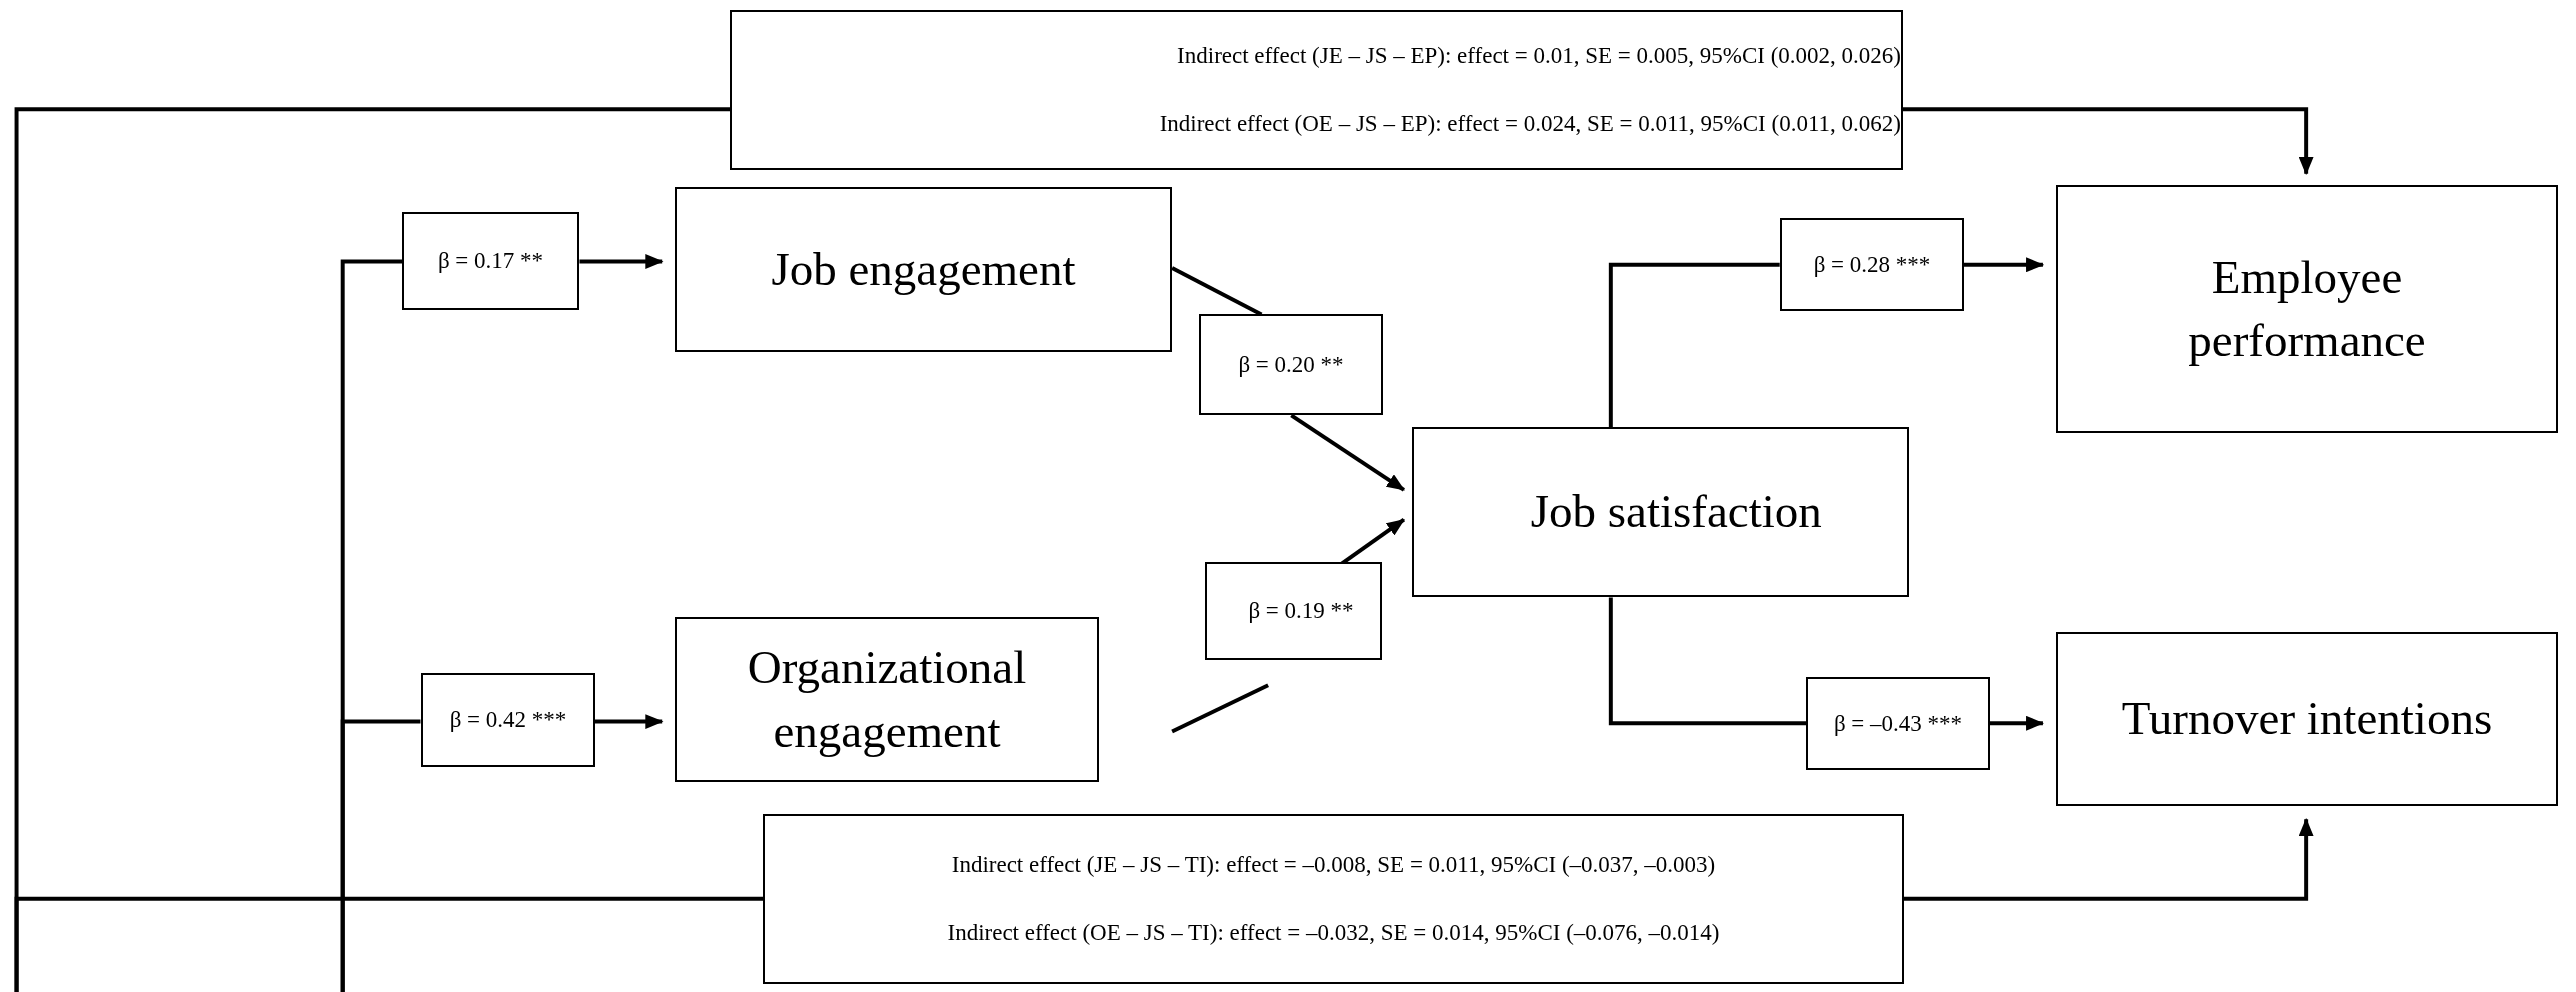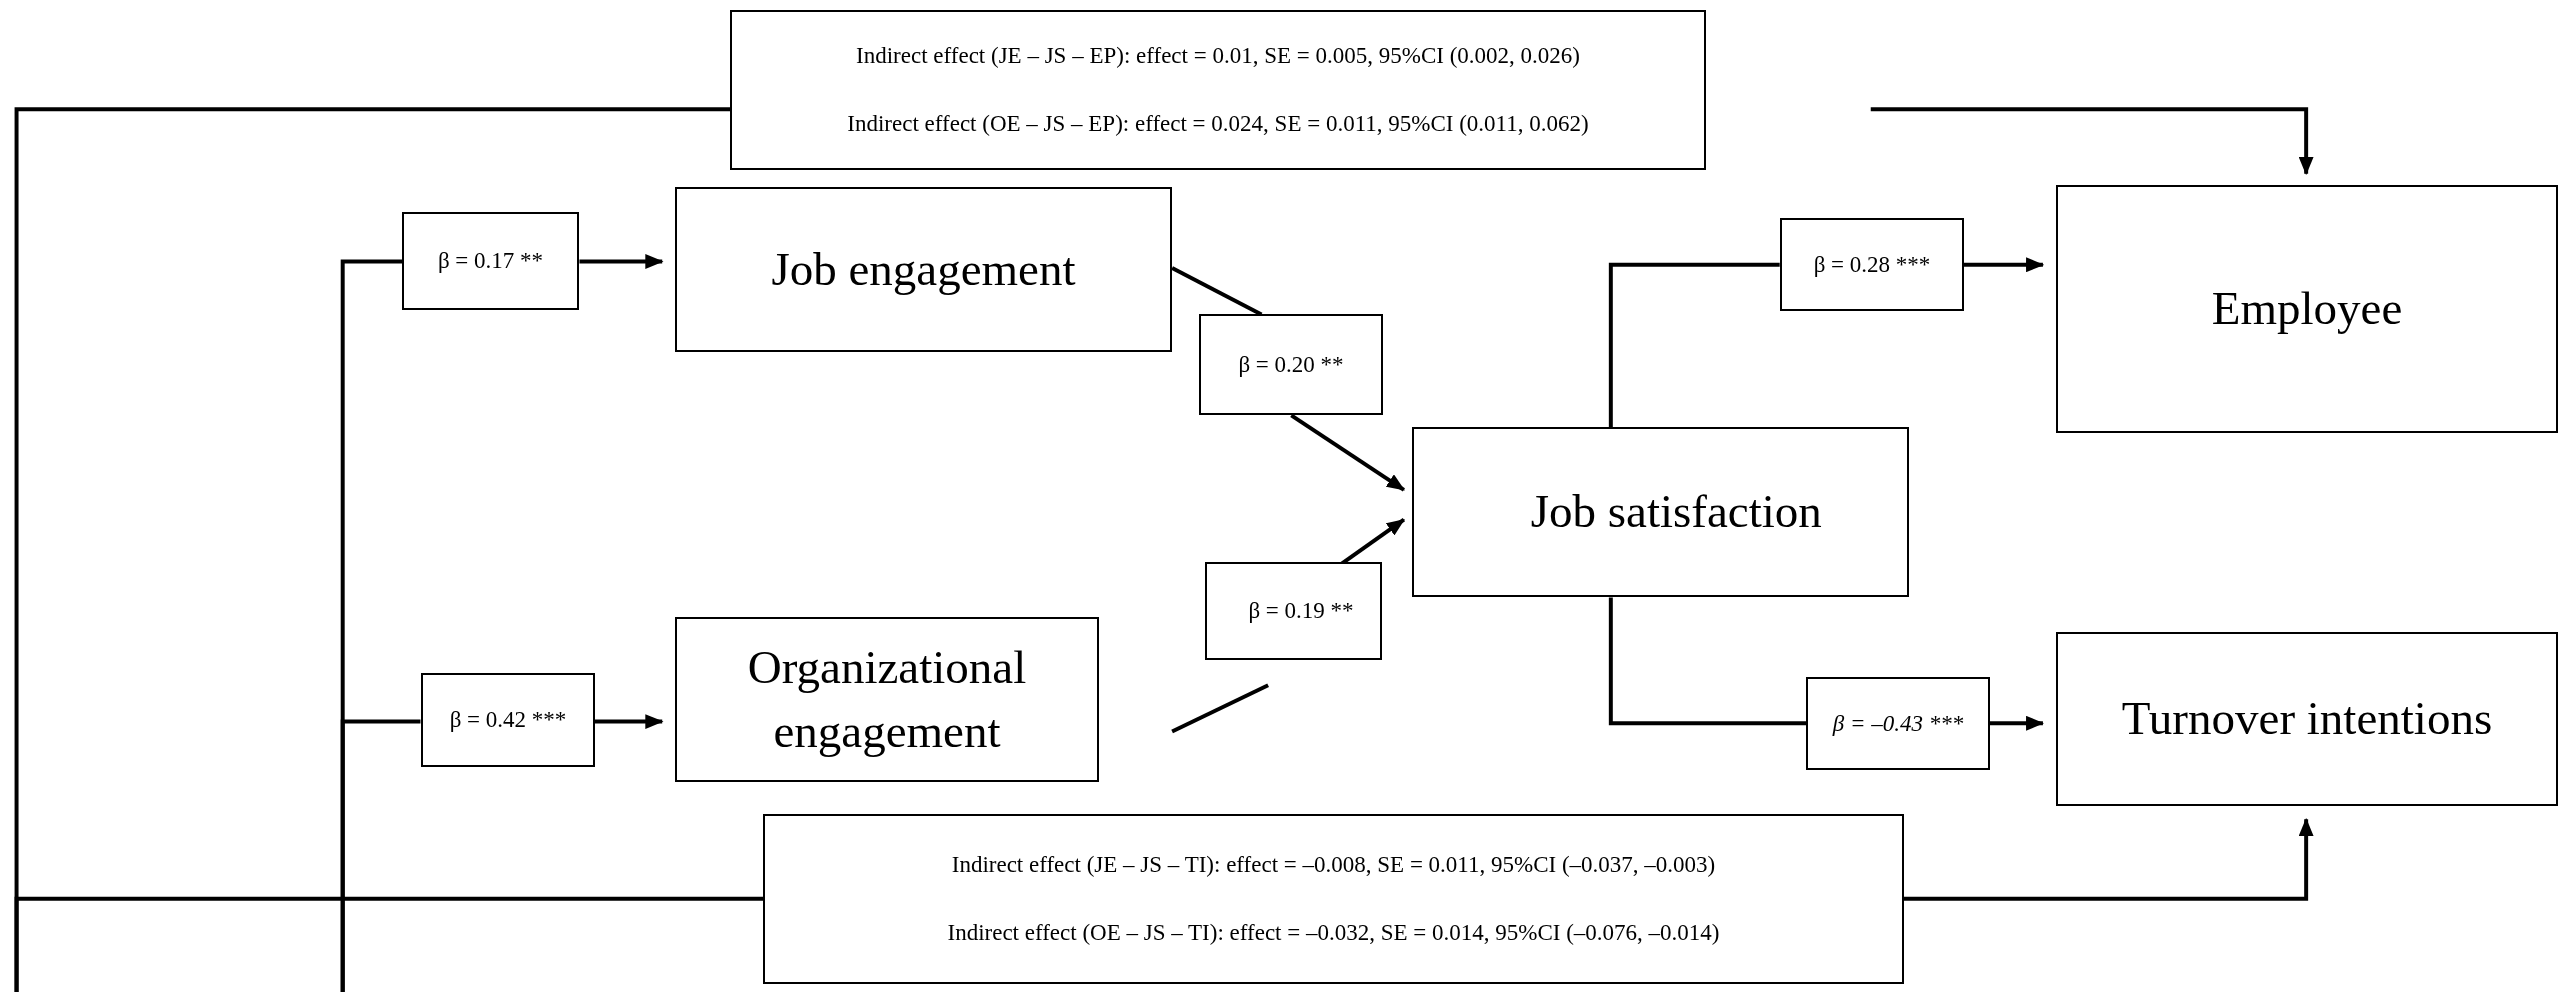--- a/index.html
+++ b/index.html
@@ -89,37 +89,38 @@
 
   <div class="box construct" id="box-js" style="left: 1412px; top: 427px; width: 497px; height: 170px; padding-left: 41px;">
     <div>
       <span>Job satisfaction</span>
     </div>
   </div>
 
   <div class="box construct" id="box-ep" style="left: 2056px; top: 185px; width: 502px; height: 248px;">
     <div>
       <span>Employee</span>
+      <span>performance</span>
     </div>
   </div>
 
   <div class="box construct" id="box-ti" style="left: 2056px; top: 632px; width: 502px; height: 174px;">
     <div>
       <span>Turnover intentions</span>
     </div>
   </div>
 
   <div class="box coef" id="coef-hrm-je" style="left: 402px; top: 212px; width: 177px; height: 98px;">β = 0.17 **</div>
   <div class="box coef" id="coef-hrm-oe" style="left: 421px; top: 673px; width: 174px; height: 94px;">β = 0.42 ***</div>
   <div class="box coef" id="coef-je-js" style="left: 1199px; top: 314px; width: 184px; height: 101px;">β = 0.20 **</div>
   <div class="box coef" id="coef-oe-js" style="left: 1205px; top: 562px; width: 177px; height: 98px; padding-left: 15px;">β = 0.19 **</div>
   <div class="box coef" id="coef-js-ep" style="left: 1780px; top: 218px; width: 184px; height: 93px;">β = 0.28 ***</div>
-  <div class="box coef" id="coef-js-ti" style="left: 1806px; top: 677px; width: 184px; height: 93px; font-style: italic;">β = –0.43 ***</div>
+  <div class="box coef" id="coef-js-ti" style="left: 1806px; top: 677px; width: 184px; height: 93px;">β = –0.43 ***</div>
 
-  <div class="box annot" id="annot-top" style="left: 730px; top: 10px; width: 976px; height: 160px;">
+  <div class="box annot" id="annot-top" style="left: 730px; top: 10px; width: 1173px; height: 160px; align-items: flex-end;">
     <span class="line">Indirect effect (JE – JS – EP): effect = 0.01, SE = 0.005, 95%CI (0.002, 0.026)</span>
     <span class="line">Indirect effect (OE – JS – EP): effect = 0.024, SE = 0.011, 95%CI (0.011, 0.062)</span>
   </div>
 
   <div class="box annot" id="annot-bottom" style="left: 763px; top: 814px; width: 1141px; height: 170px;">
     <span class="line">Indirect effect (JE – JS – TI): effect = –0.008, SE = 0.011, 95%CI (–0.037, –0.003)</span>
     <span class="line">Indirect effect (OE – JS – TI): effect = –0.032, SE = 0.014, 95%CI (–0.076, –0.014)</span>
   </div>
 
 </div>

